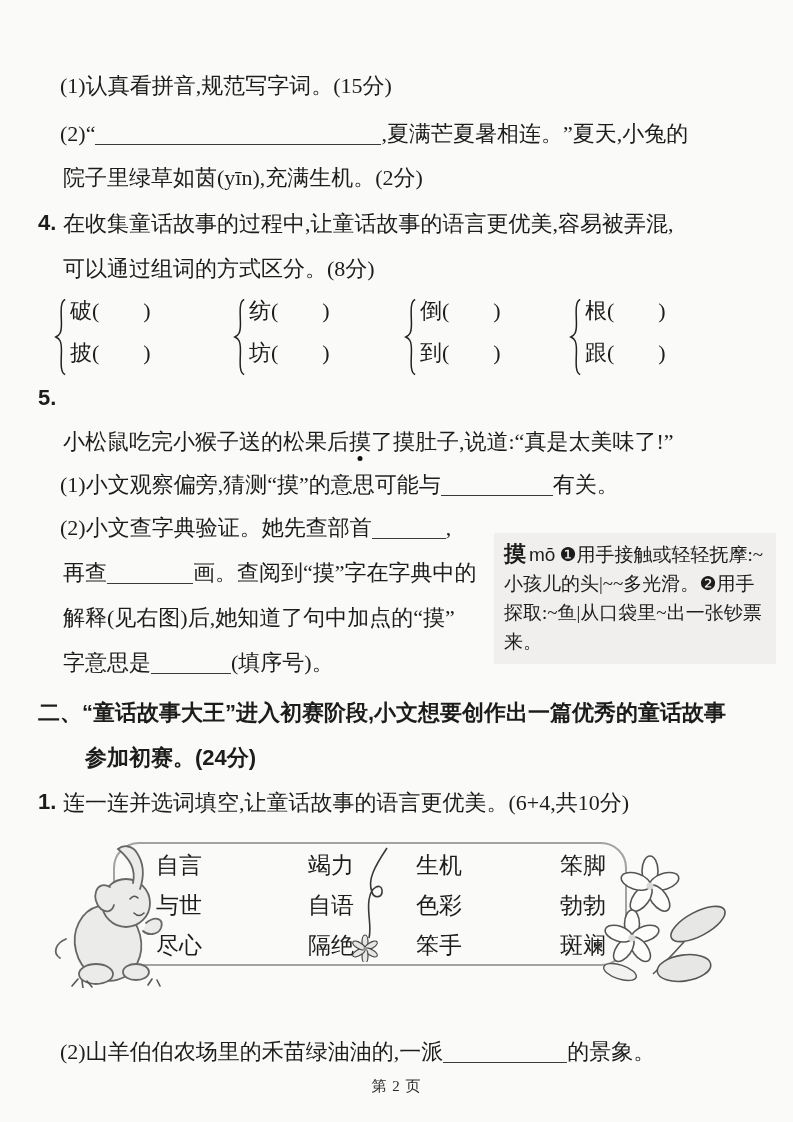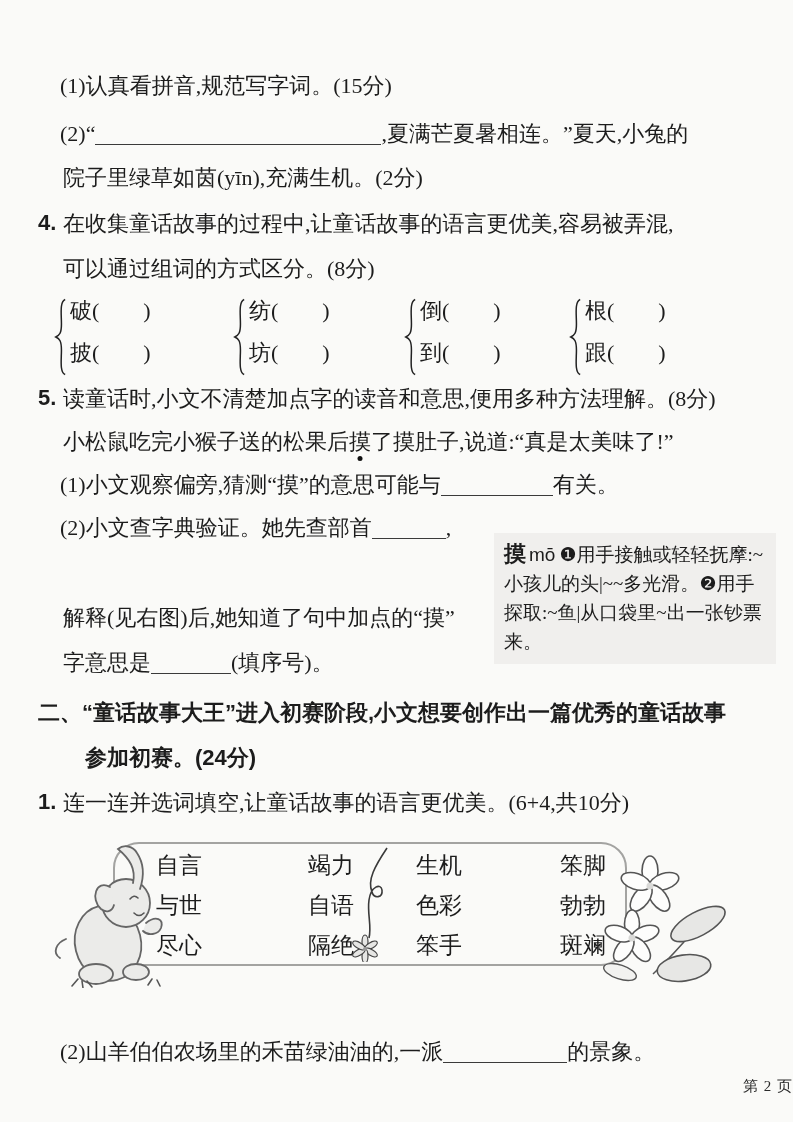--- a/index.html
+++ b/index.html
@@ -27,21 +27,21 @@
     font-size:19px;line-height:29px;
     white-space:normal;
   }
   .dictbox .hw{font-weight:700;font-size:22px;font-family:"Liberation Sans","DejaVu Sans",sans-serif;}
   .dictbox .py{font-family:"Liberation Sans","DejaVu Sans",sans-serif;margin:0 4px 12px 3px;}
   .wordbox{
     position:absolute;left:113px;top:842px;width:514px;height:124px;
     border:2.5px solid #a3a3a1;border-radius:26px;box-sizing:border-box;
   }
   .wordcell{position:absolute;font-size:23px;white-space:nowrap;margin-left:21px;}
-  .footer{position:absolute;left:0;right:0;top:1077px;text-align:right;font-size:15px;color:#2a2a2a;letter-spacing:1px;}
+  .footer{position:absolute;left:0;right:0;top:1077px;text-align:center;font-size:15px;color:#2a2a2a;letter-spacing:1px;}
   svg{display:block;}
 </style>
 </head>
 <body>
 
 <div id="page">
 
   <div class="abs t" style="left:60px;top:72px">(1)认真看拼音,规范写字词。(15分)</div>
 
   <div class="abs t" style="left:60px;top:120px"><span>(2)“</span><span class="blank" style="width:286px"></span><span>,夏满芒夏暑相连。”夏天,小兔的</span></div>
@@ -75,28 +75,28 @@
   </div>
   <div class="pair-group" style="left:568px;top:296px">
     <svg width="15" height="82" viewBox="0 0 16 84">
         <path d="M13 2 C7 4 9 18 9 28 C9 38 7 40 3 42 C7 44 9 46 9 56 C9 66 7 80 13 82" fill="none" stroke="#222" stroke-width="1.6"></path>
       </svg>
     <div class="pair-row" style="top:0px">根(　　)</div>
     <div class="pair-row" style="top:42px">跟(　　)</div>
   </div>
 
   <div class="abs num" style="left:38px;top:385px">5.</div>
-  <div class="abs t" style="left:63px;top:385px">读童话时,小文不清楚加点字的读音和意思,便用多种方法理解。(8分)</div>
 
   <div class="abs t" style="left:63px;top:428px"><span>小松鼠吃完小猴子送的松果后</span><span class="emph">摸</span><span>了摸肚子,说道:“真是太美味了!”</span></div>
 
   <div class="abs t" style="left:60px;top:471px"><span>(1)小文观察偏旁,猜测“摸”的意思可能与</span><span class="blank" style="width:112px"></span><span>有关。</span></div>
 
   <div class="abs t" style="left:60px;top:514px"><span>(2)小文查字典验证。她先查部首</span><span class="blank" style="width:74px"></span><span>,</span></div>
 
+  <div class="abs t" style="left:63px;top:559px"><span>再查</span><span class="blank" style="width:86px"></span><span>画。查阅到“摸”字在字典中的</span></div>
 
   <div class="abs t" style="left:63px;top:604px">解释(见右图)后,她知道了句中加点的“摸”</div>
 
   <div class="abs t" style="left:63px;top:649px"><span>字意思是</span><span class="blank" style="width:80px"></span><span>(填序号)。</span></div>
 
   <div class="dictbox"><span class="hw">摸</span><span class="py">mō</span><span>❶用手接触或轻轻抚摩:~小孩儿的头|~~多光滑。</span><span>❷用手探取:~鱼|从口袋里~出一张钞票来。</span></div>
 
   <div class="abs heiti" style="left:38px;top:698px">二、“童话故事大王”进入初赛阶段,小文想要创作出一篇优秀的童话故事</div>
   <div class="abs heiti" style="left:85px;top:743px">参加初赛。(24分)</div>
 

